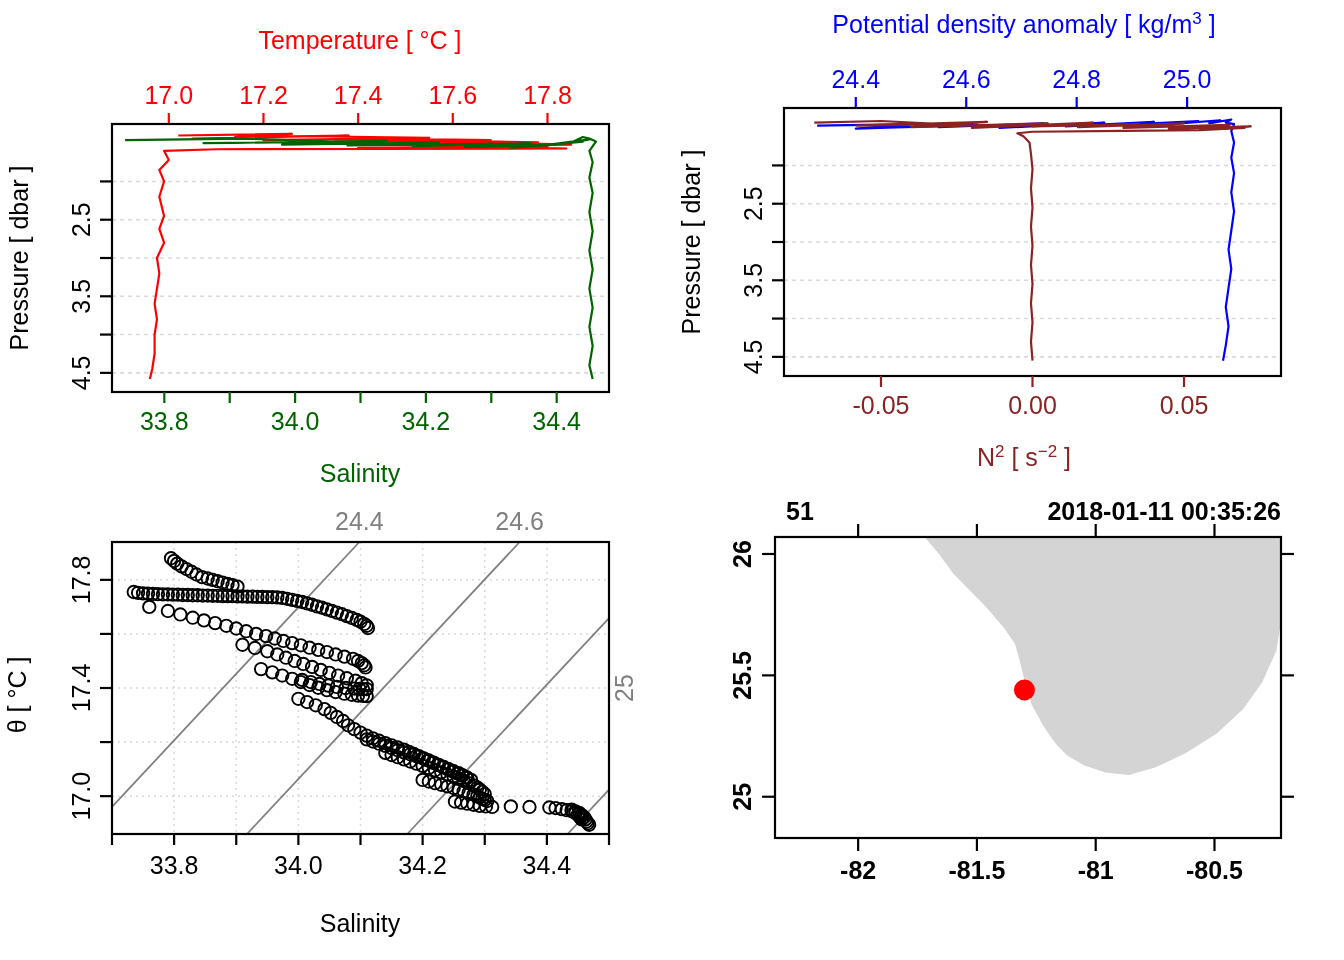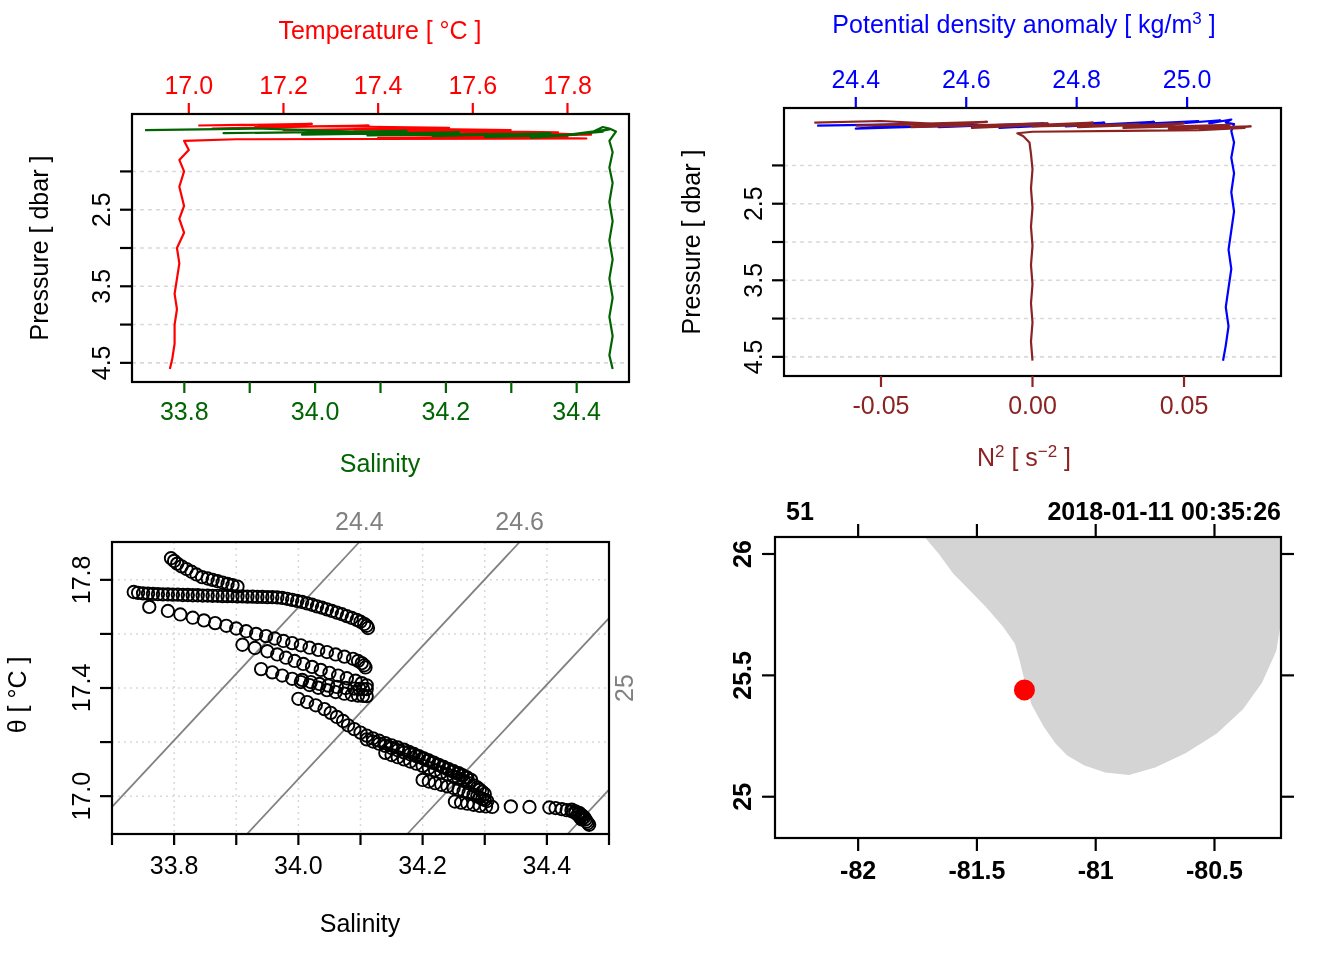--- a/index.html
+++ b/index.html
@@ -10,21 +10,21 @@
   text{font-family:"Liberation Sans",sans-serif;}
   .axlab{font-size:25px;}
   .tick{font-size:25px;}
   .ttl{font-size:25px;}
 </style>
 </head>
 <body>
 
 <div id="root">
 
-  <div class="panel" style="left:0;top:6px;width:672px;height:480px;padding-left:20px;">
+  <div class="panel" style="left:0;top:16px;width:672px;height:480px;">
     <svg id="svg-p1" width="672" height="480" viewBox="0 0 672 480">
       <text id="p1-toptitle" class="ttl" x="360" y="33" text-anchor="middle" fill="#FF0000">Temperature [ °C ]</text>
       <g id="p1-topticks">
           <line x1="168.80000000000044" y1="108" x2="168.80000000000044" y2="97" stroke="#FF0000" stroke-width="2.2"></line>
           <text x="168.80000000000044" y="88" text-anchor="middle" class="tick" fill="#FF0000">17.0</text>
           <line x1="263.4666666666667" y1="108" x2="263.4666666666667" y2="97" stroke="#FF0000" stroke-width="2.2"></line>
           <text x="263.4666666666667" y="88" text-anchor="middle" class="tick" fill="#FF0000">17.2</text>
           <line x1="358.133333333333" y1="108" x2="358.133333333333" y2="97" stroke="#FF0000" stroke-width="2.2"></line>
           <text x="358.133333333333" y="88" text-anchor="middle" class="tick" fill="#FF0000">17.4</text>
           <line x1="452.80000000000086" y1="108" x2="452.80000000000086" y2="97" stroke="#FF0000" stroke-width="2.2"></line>

